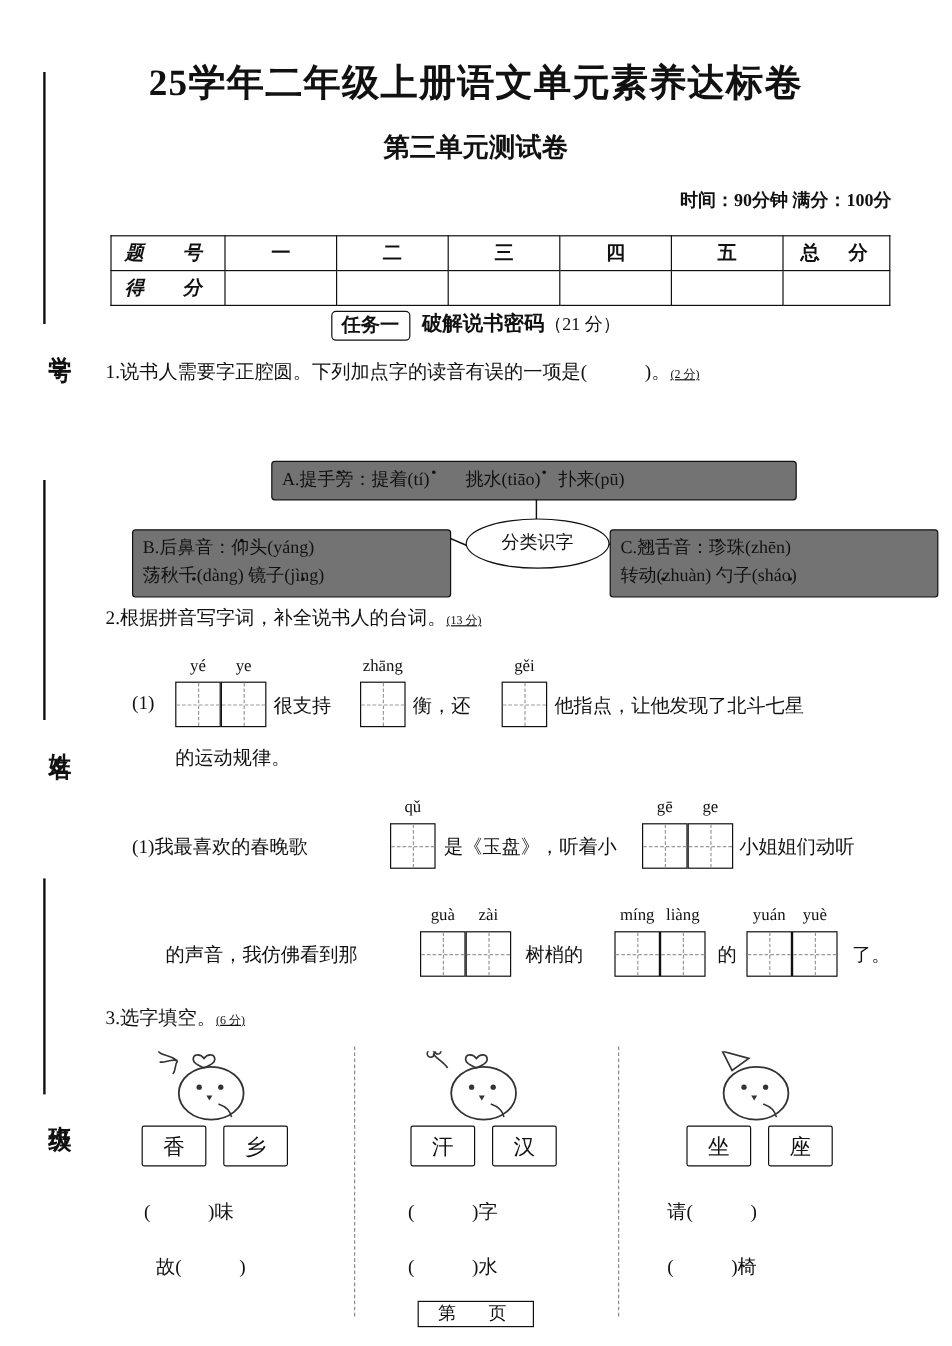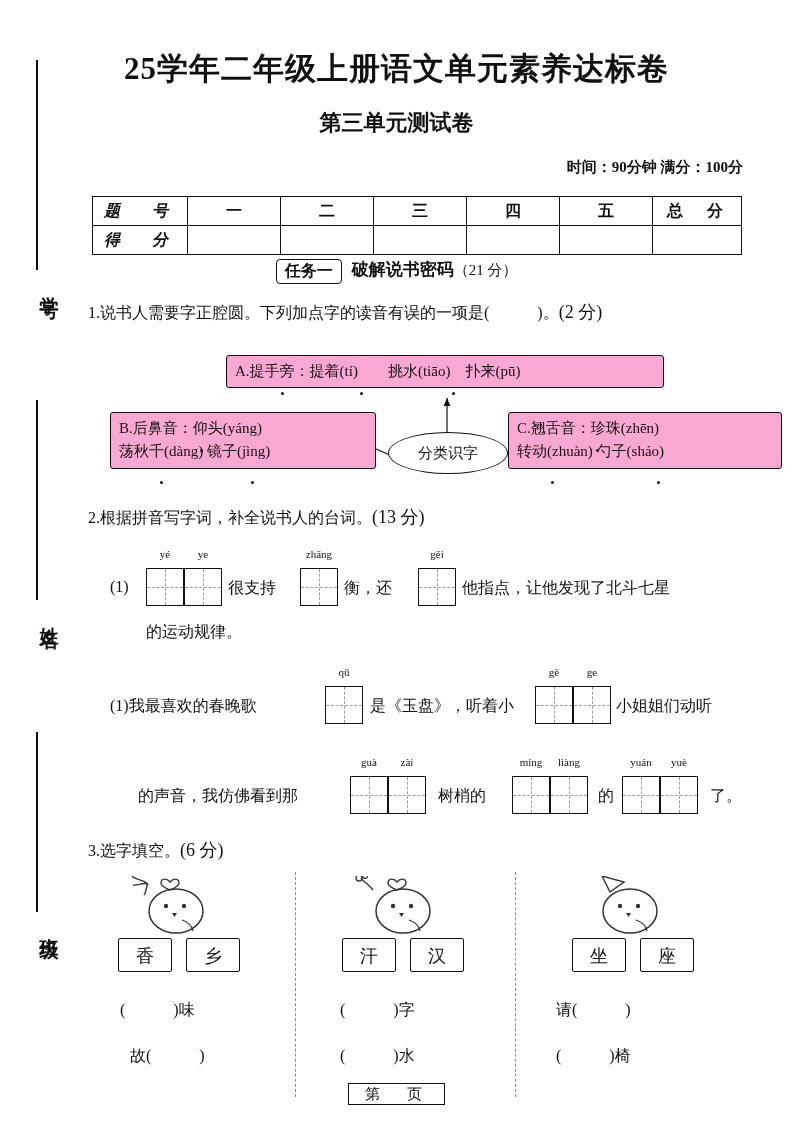--- a/index.html
+++ b/index.html
@@ -65,40 +65,41 @@
   .task-tag{
     display:inline-block;border:1.5px solid #111;border-radius:4px;
     padding:1px 8px;font-weight:bold;font-size:16px;
     vertical-align:middle;
   }
   .task-name{font-weight:bold;font-size:17px;margin-left:10px;}
   .task-score{font-size:15px;}
 
   
   .q{position:absolute;font-size:16px;}
-  .small{font-size:18px;}
+  .small{font-size:10px;text-decoration:underline;}
 
   
   .obox{
     position:absolute;border:1.2px solid #111;border-radius:3px;
-    font-size:15px;padding:4px 8px;background:#f9a8d4;
+    font-size:15px;padding:4px 8px;background:#737373;
     line-height:1.55;
+    margin-top:29px;
   }
   .ellipse{
     position:absolute;border:1.2px solid #111;border-radius:50%;
     width:118px;height:40px;text-align:center;line-height:40px;
     font-size:15px;background:#fff;
   }
   .dot{position:absolute;width:3px;height:3px;border-radius:50%;background:#111;}
   svg.arrows{position:absolute;left:0;top:0;overflow:visible;}
 
   
   .cellwrap{position:absolute;}
   .pin{
-    position:absolute;font-size:11px;text-align:center;width:38px;
+    position:absolute;font-size:14px;text-align:center;width:38px;
     font-family:"Liberation Serif", serif;
   }
   .cell{
     position:absolute;width:38px;height:38px;border:1.2px solid #111;
     box-sizing:border-box;
     background:
       repeating-linear-gradient(to right,transparent 0 0);
   }
   .cell::before,.cell::after{
     content:"";position:absolute;

